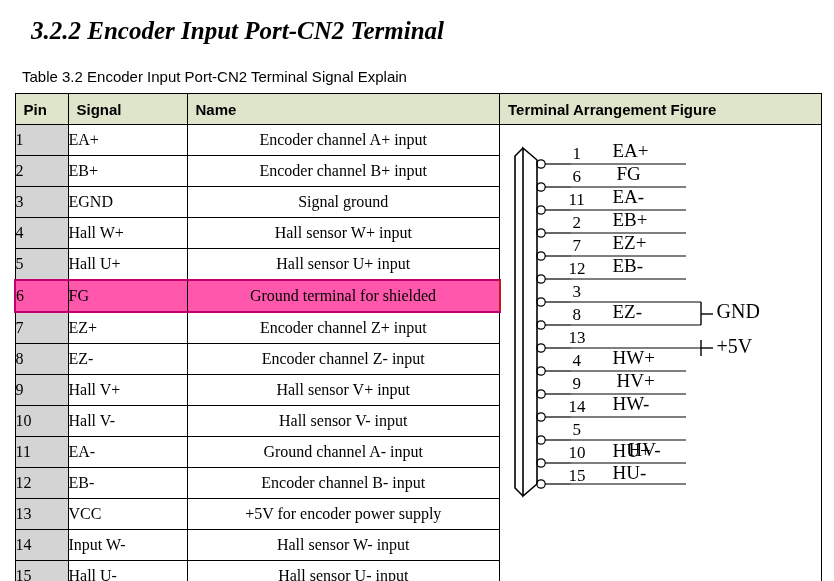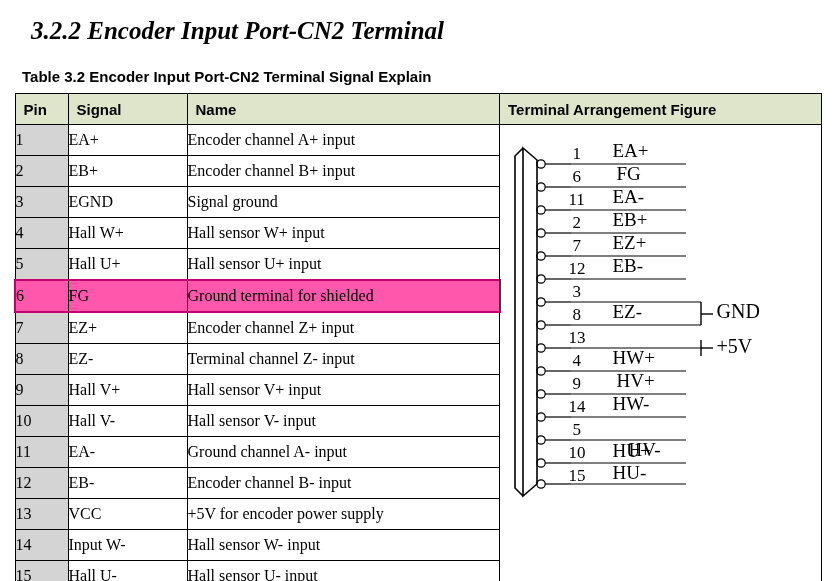--- a/index.html
+++ b/index.html
@@ -24,21 +24,21 @@
     font-family: "Liberation Serif", serif;
     font-style: italic;
     font-weight: bold;
     font-size: 25px;
     margin: 9px;
     padding: 8px 0 0 22px;
     letter-spacing: 0px;
   }
   .caption {
     font-family: "Liberation Sans", sans-serif;
-    font-weight: bold;
+    font-weight: normal;
     font-size: 15px;
     padding: 14px 0 6px 22px;
   }
   .table-wrap {
     position: absolute;
     left: 14px;
     top: 84px;
     width: 808px;
   }
   table.pinout {
@@ -68,36 +68,37 @@
     width: 44px;
   }
   td.signal {
     font-size: 16px;
     padding-left: 10px;
     width: 110px;
   }
   td.name {
     font-size: 16px;
     padding-left: 10px;
+    text-align: center;
   }
   th.col-pin { width: 44px; }
   th.col-signal { width: 110px; }
   th.col-name { }
   th.col-fig, td.fig-cell { width: 313px; }
   tr.highlight td.pin,
   tr.highlight td.signal,
   tr.highlight td.name {
     background: #ff57ac;
   }
   tr.highlight td {
     border-top: 2px solid #c4006e;
     border-bottom: 2px solid #c4006e;
   }
   tr.highlight td.pin { border-left: 2px solid #c4006e; }
-  tr.highlight td.name { border-right: 2px solid #14532d; }
+  tr.highlight td.name { border-right: 2px solid #b91c1c; }
   td.fig-cell {
     vertical-align: top;
     padding: 0;
     background: #ffffff;
   }
   .fig-holder {
     position: relative;
     width: 311px;
     height: 460px;
   }
@@ -261,21 +262,21 @@
           <td class="name">Ground terminal for shielded</td>
         </tr>
         <tr>
           <td class="pin">7</td>
           <td class="signal">EZ+</td>
           <td class="name">Encoder channel Z+ input</td>
         </tr>
         <tr>
           <td class="pin">8</td>
           <td class="signal">EZ-</td>
-          <td class="name">Terminal channel Z- input</td>
+          <td class="name">Encoder channel Z- input</td>
         </tr>
         <tr>
           <td class="pin">9</td>
           <td class="signal">Hall V+</td>
           <td class="name">Hall sensor V+ input</td>
         </tr>
         <tr>
           <td class="pin">10</td>
           <td class="signal">Hall V-</td>
           <td class="name">Hall sensor V- input</td>

